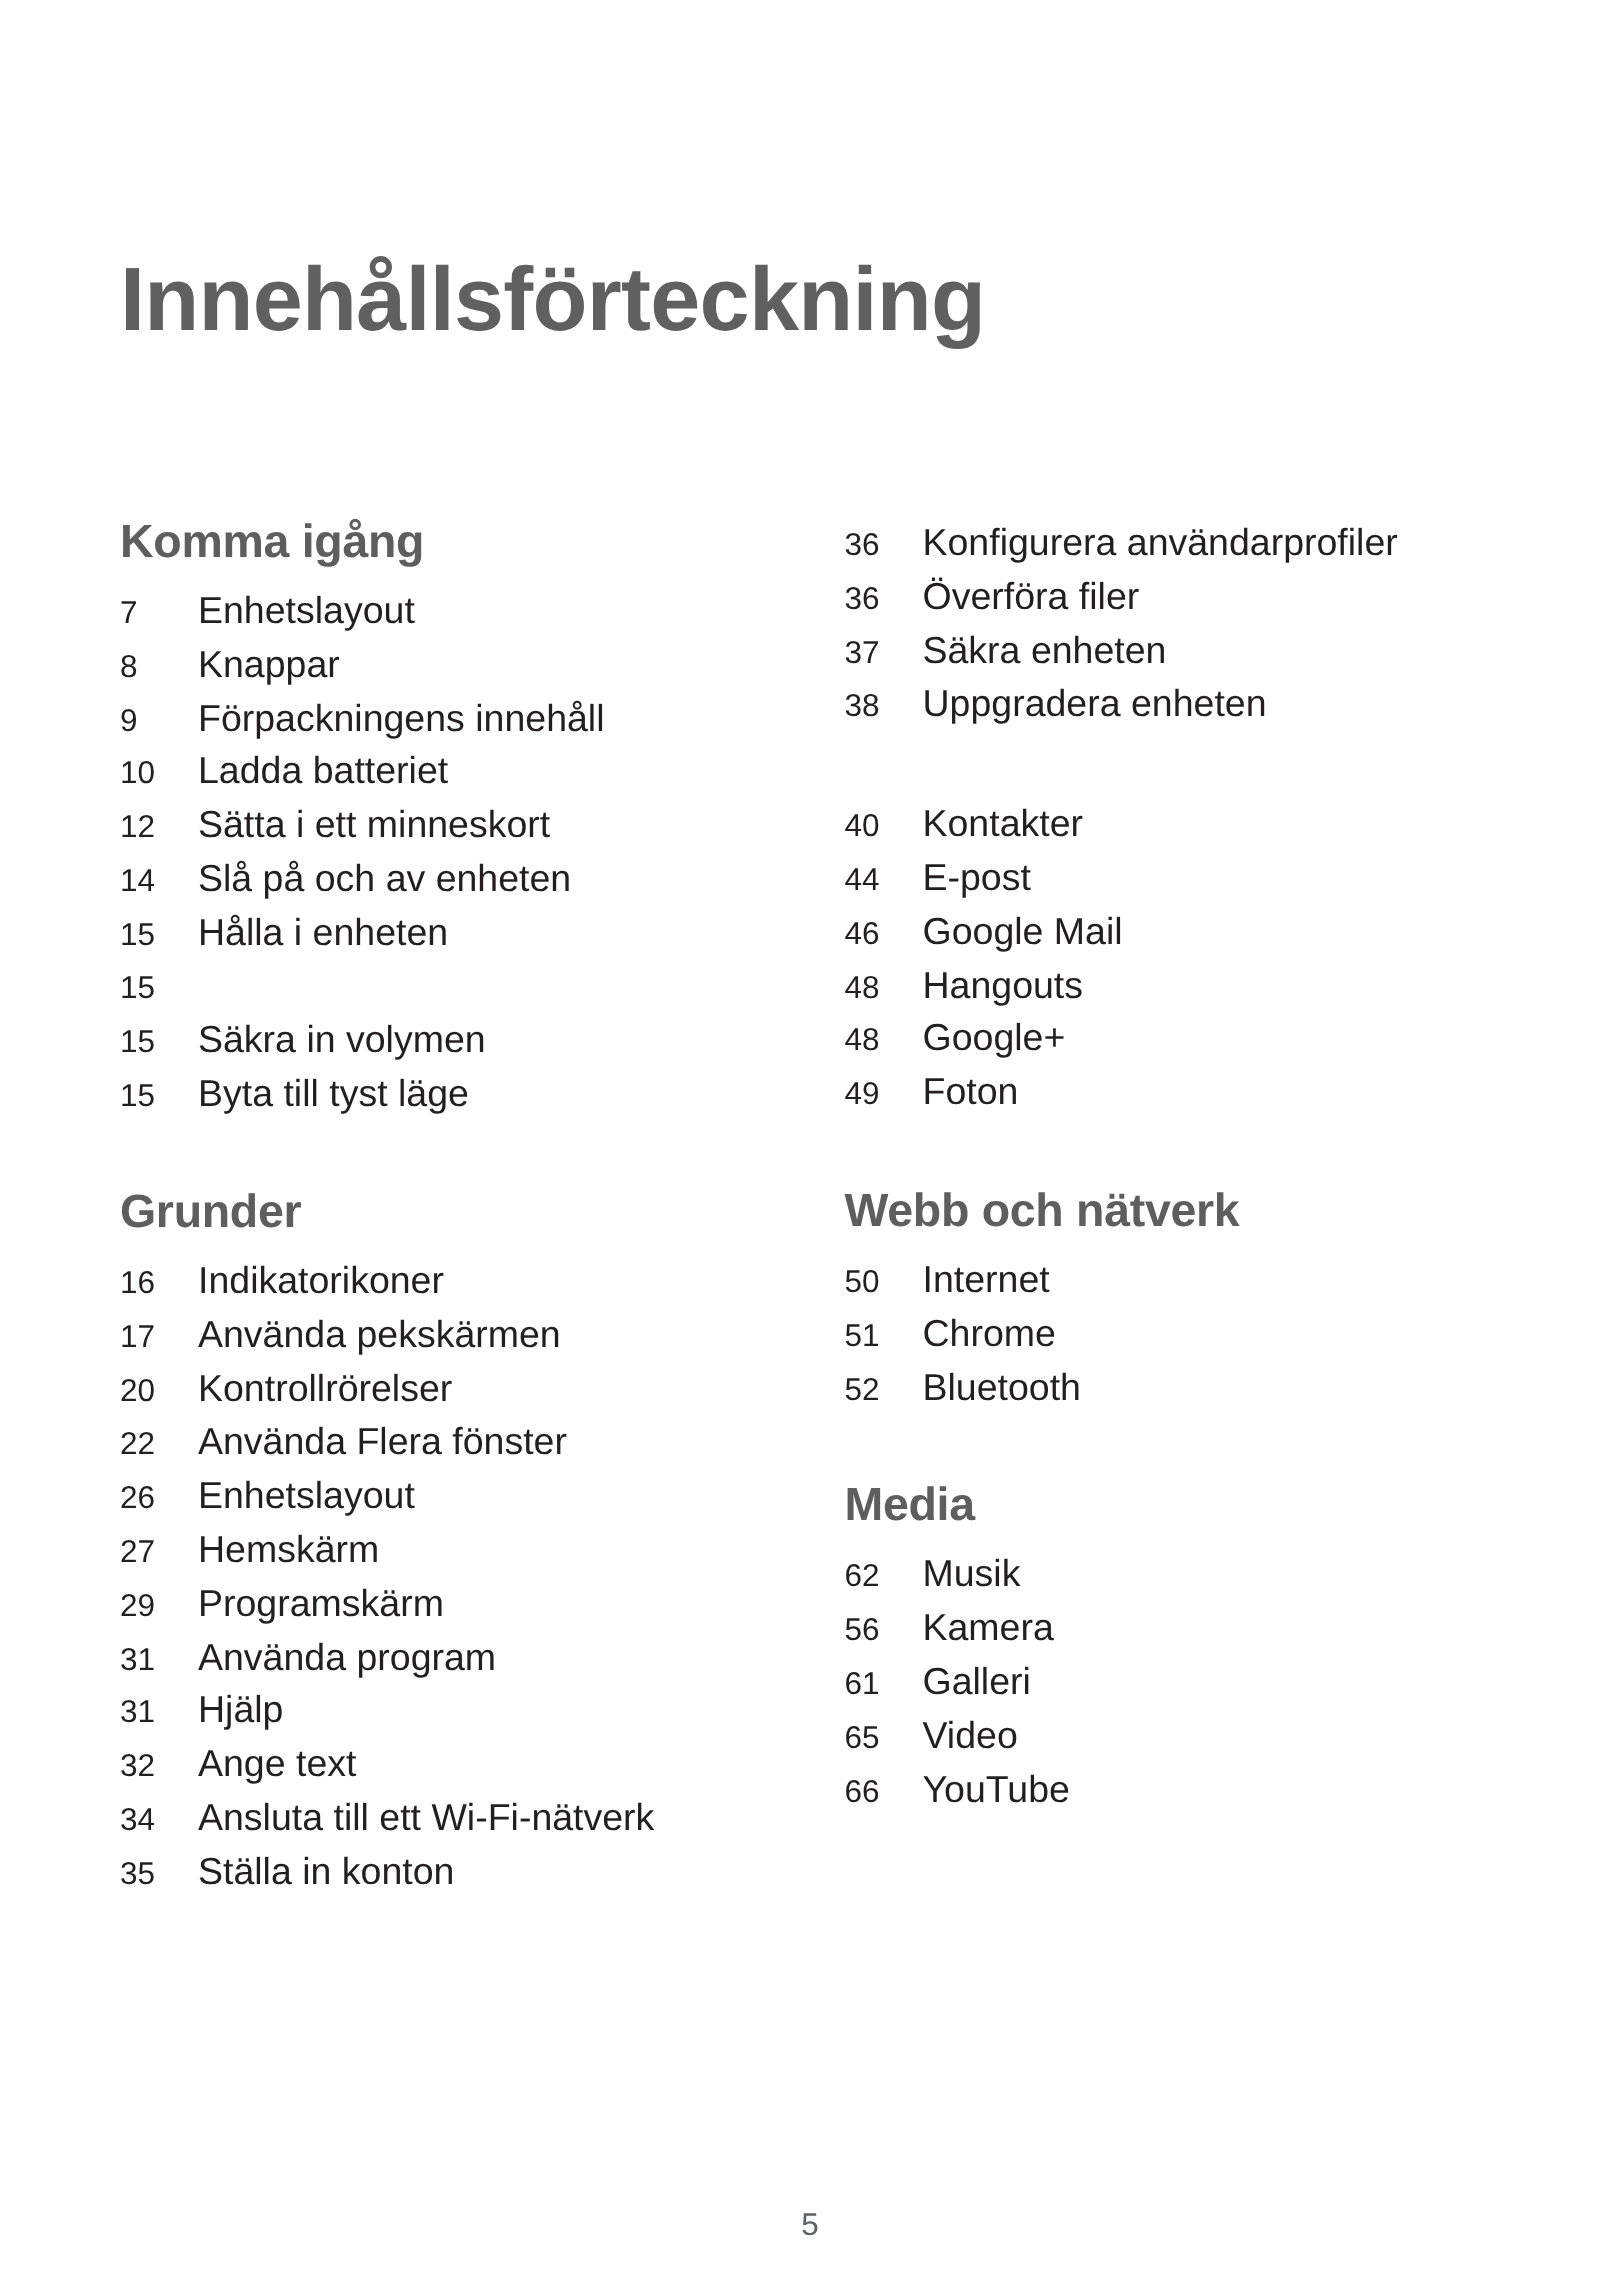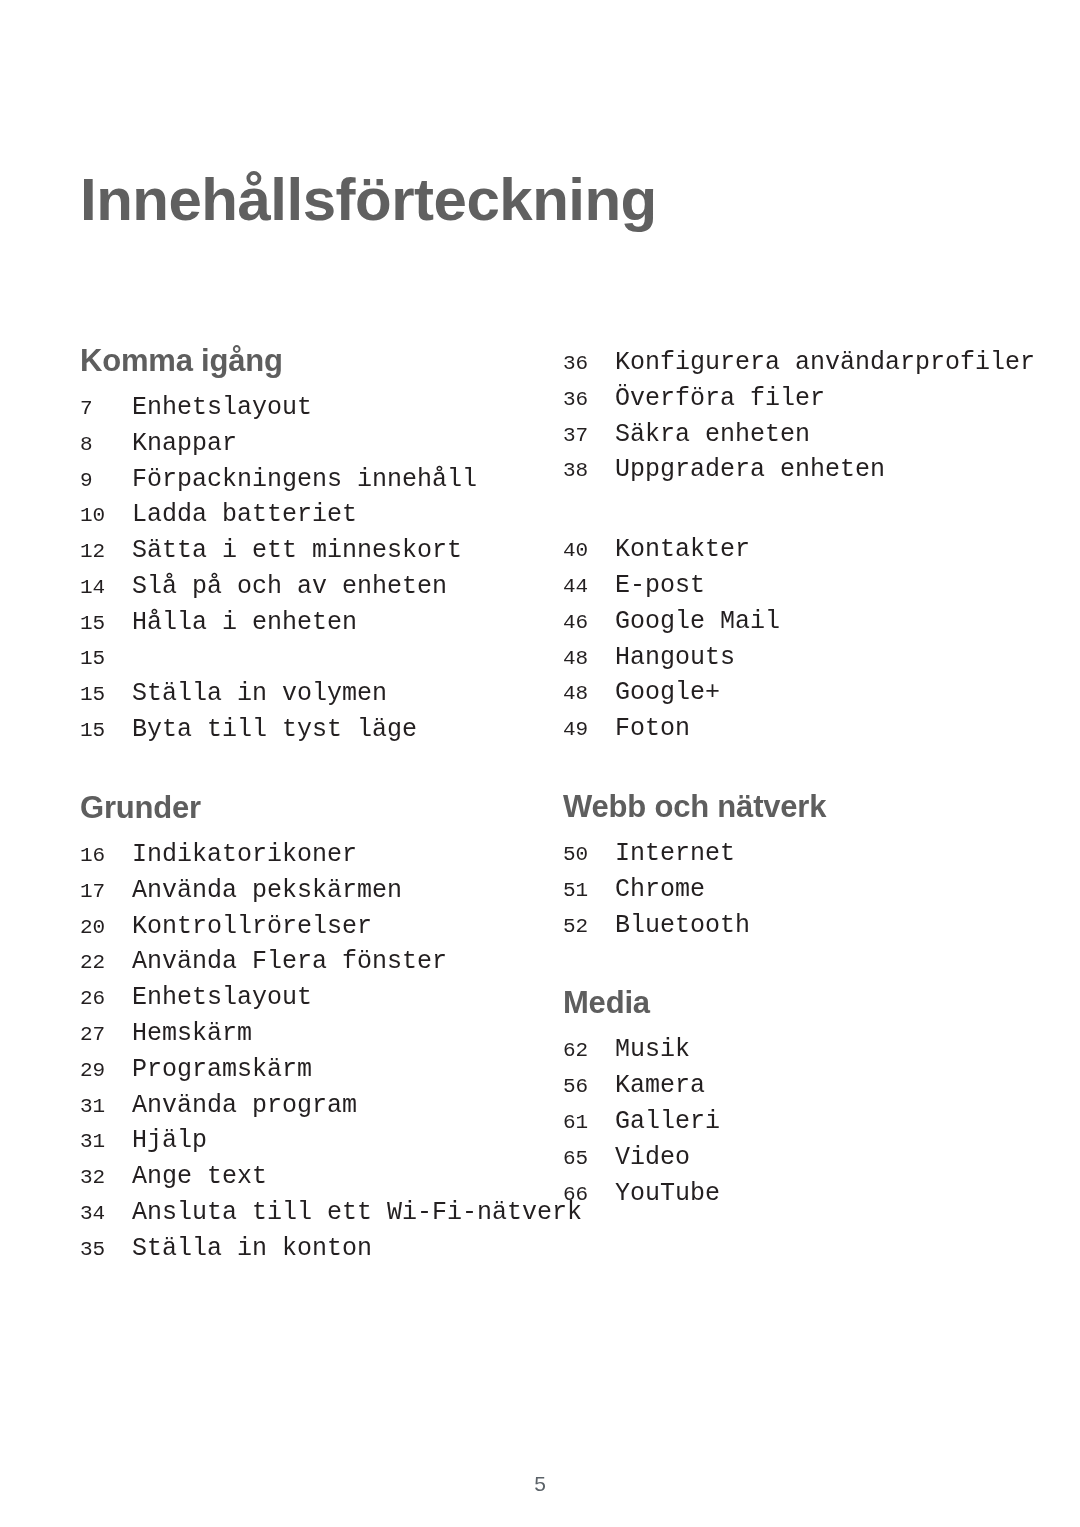--- a/index.html
+++ b/index.html
@@ -63,21 +63,20 @@
     letter-spacing: -0.2px;
     line-height: 1.0;
     margin: 0 0 14px 0;
     white-space: nowrap;
   }
 
   .toc-list {
     list-style: none;
     margin: 0;
     padding: 0;
-    font-family: Liberation Mono, monospace;
   }
   .toc-item {
     display: flex;
     align-items: baseline;
     height: 35.8px;
     font-size: 21px;
     color: #231f20;
     line-height: 35.8px;
     white-space: nowrap;
   }
@@ -146,21 +145,21 @@
             </li>
             <li class="toc-item">
               <span class="toc-page">15</span>
               <span class="toc-label">Hålla i enheten</span>
             </li>
             <li class="toc-item">
               <span class="toc-page">15</span>
             </li>
             <li class="toc-item">
               <span class="toc-page">15</span>
-              <span class="toc-label">Ställa in volymen</span>
+              <span class="toc-label">Säkra in volymen</span>
             </li>
             <li class="toc-item">
               <span class="toc-page">15</span>
               <span class="toc-label">Byta till tyst läge</span>
             </li>
           </ul>
         </div>
         <div class="section">
           <h2 class="section-heading">Grunder</h2>
           <ul class="toc-list">

